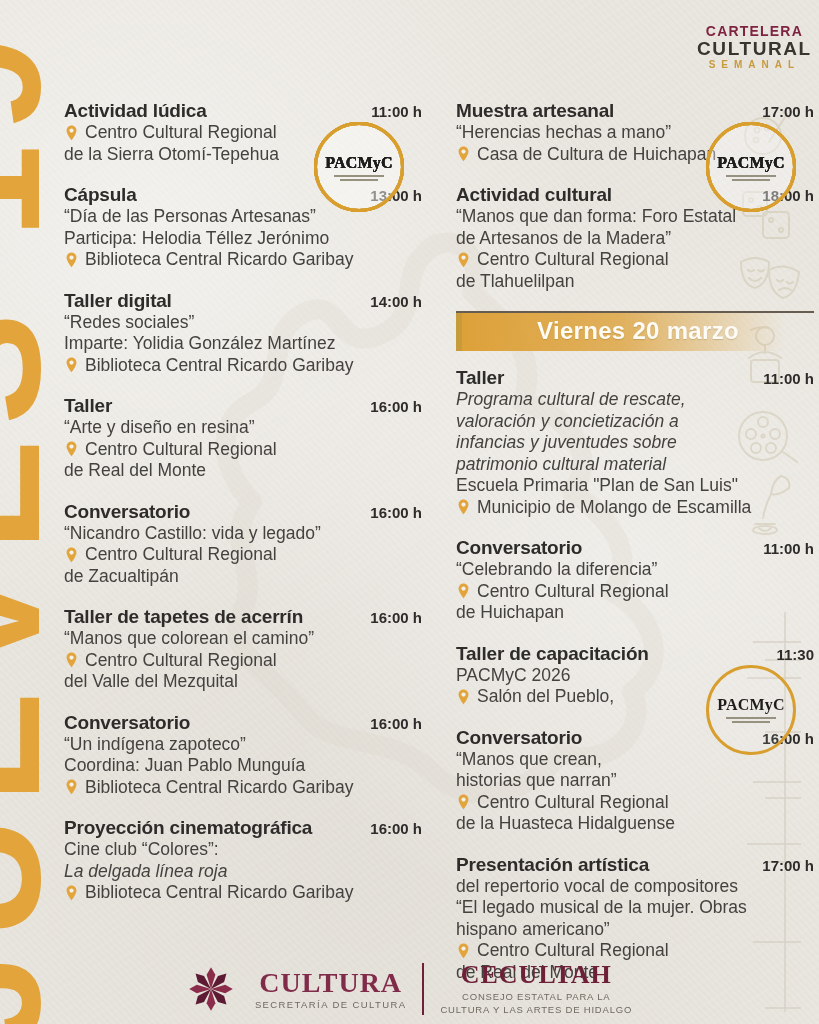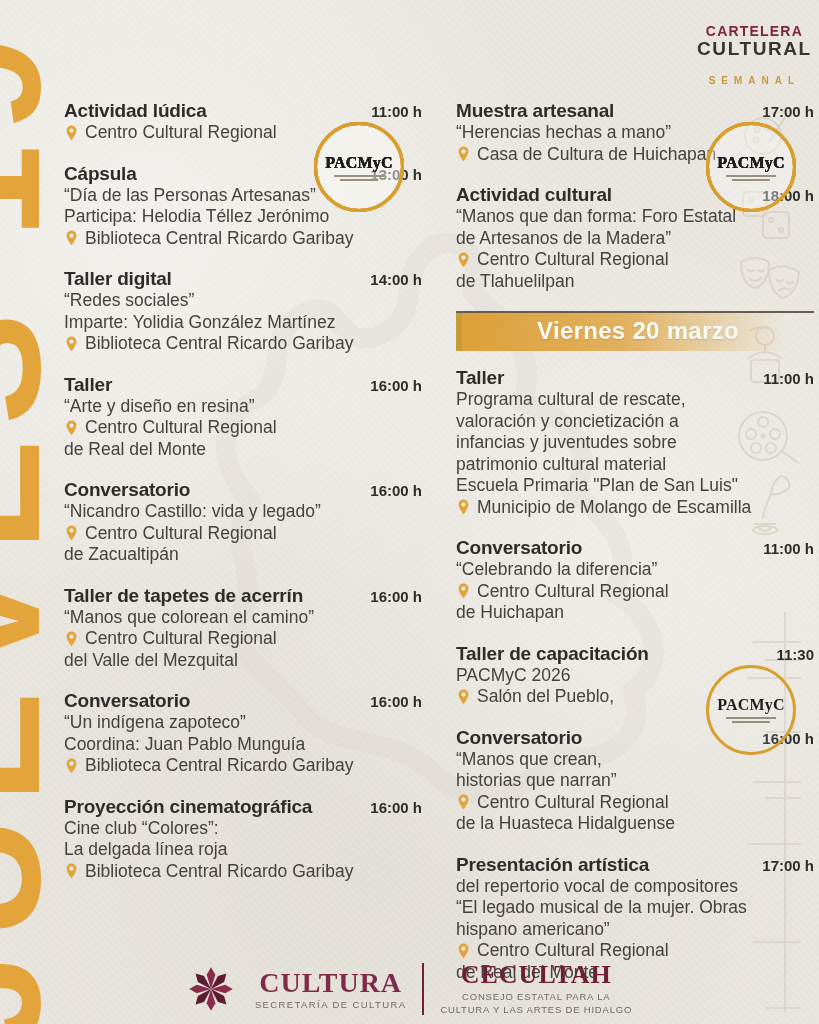--- a/index.html
+++ b/index.html
@@ -19,33 +19,33 @@
   
   .map-watermark{position:absolute;left:130px;top:230px;opacity:.5;pointer-events:none;}
   
   .edge-icon{position:absolute;opacity:.45;pointer-events:none;}
   .edge-icon svg{stroke:#c9c0a7;fill:none;stroke-width:2;stroke-linecap:round;stroke-linejoin:round;}
   .ruler{position:absolute;right:16px;top:612px;opacity:.8;pointer-events:none;}
   
   .brand{position:absolute;left:697px;top:24px;line-height:1.05;}
   .brand .l1{font-size:14px;font-weight:800;letter-spacing:1.2px;color:#7e2342;}
   .brand .l2{font-size:19px;font-weight:700;letter-spacing:1.6px;color:#38352f;}
-  .brand .l3{font-size:10px;font-weight:800;letter-spacing:6px;color:#c79a3e;margin-top:17px;}
+  .brand .l3{font-size:10px;font-weight:800;letter-spacing:6px;color:#c79a3e;margin-top:1px;}
   
   .col{position:absolute;top:100px;}
   .col-left{left:64px;width:358px;}
   .col-right{left:456px;width:358px;}
   .event{margin-bottom:19px;}
   .event-head{display:flex;align-items:baseline;}
   .event-title{font-size:19px;font-weight:700;color:#2d2c2a;letter-spacing:-.2px;white-space:nowrap;}
   .event-time{margin-left:auto;font-size:15px;font-weight:700;color:#2d2c2a;white-space:nowrap;padding-left:8px;}
   .line{display:flex;align-items:center;font-size:17.5px;color:#44423f;line-height:21.5px;white-space:nowrap;}
   .line .pin{display:none;margin-right:6px;flex:0 0 auto;}
   .line.k-loc .pin{display:inline-flex;}
-  .line.k-italic .line-text{}
+  .line.k-italic .line-text{font-style:italic;}
   
   .date-band{margin:4px 0 16px 0;border-top:2px solid #665c50;position:relative;}
   .date-band .band-bg{display:block;padding:4px 10px 6px 10px;border-left:6px solid #c79b3a;
     background:linear-gradient(90deg, rgba(220,157,48,.95) 0%, rgba(220,157,48,.75) 45%, rgba(220,157,48,0) 92%);
     font-size:24px;font-weight:700;color:#fdfbf6;letter-spacing:.3px;text-shadow:0 1px 1px rgba(120,90,20,.25);}
   
   .event.has-badge{position:relative;}
   .pacmyc{position:absolute;right:18px;top:22px;width:84px;height:84px;border:3px solid #D89E2E;border-radius:50%;
     display:flex;flex-direction:column;align-items:center;justify-content:center;background:rgba(255,255,255,.08);}
   .pacmyc-label{font-family:"Liberation Serif",serif;font-weight:700;font-size:16px;color:#1e1d1b;letter-spacing:.2px;}
@@ -165,20 +165,24 @@
   <div class="line k-loc">
     <span class="pin">
       <svg width="15" height="16" viewBox="0 0 24 26">
                 <path d="M12 1C7.6 1 4 4.6 4 9c0 6 8 16 8 16s8-10 8-16c0-4.4-3.6-8-8-8z" fill="#E2A43B"></path>
                 <circle cx="12" cy="9" r="3.4" fill="#f4f1ea"></circle>
               </svg>
     </span>
     <span class="line-text">Centro Cultural Regional</span>
   </div>
 
+  <div class="line k-text">
+
+    <span class="line-text">de la Sierra Otomí-Tepehua</span>
+  </div>
 </div>
     <div class="pacmyc" hidden="">
       <span class="pacmyc-label">PACMyC</span>
       <span class="pacmyc-sub"></span>
       <span class="pacmyc-sub2"></span>
     </div>
   </div>
 
   <div class="event">
     <div class="event-head">

